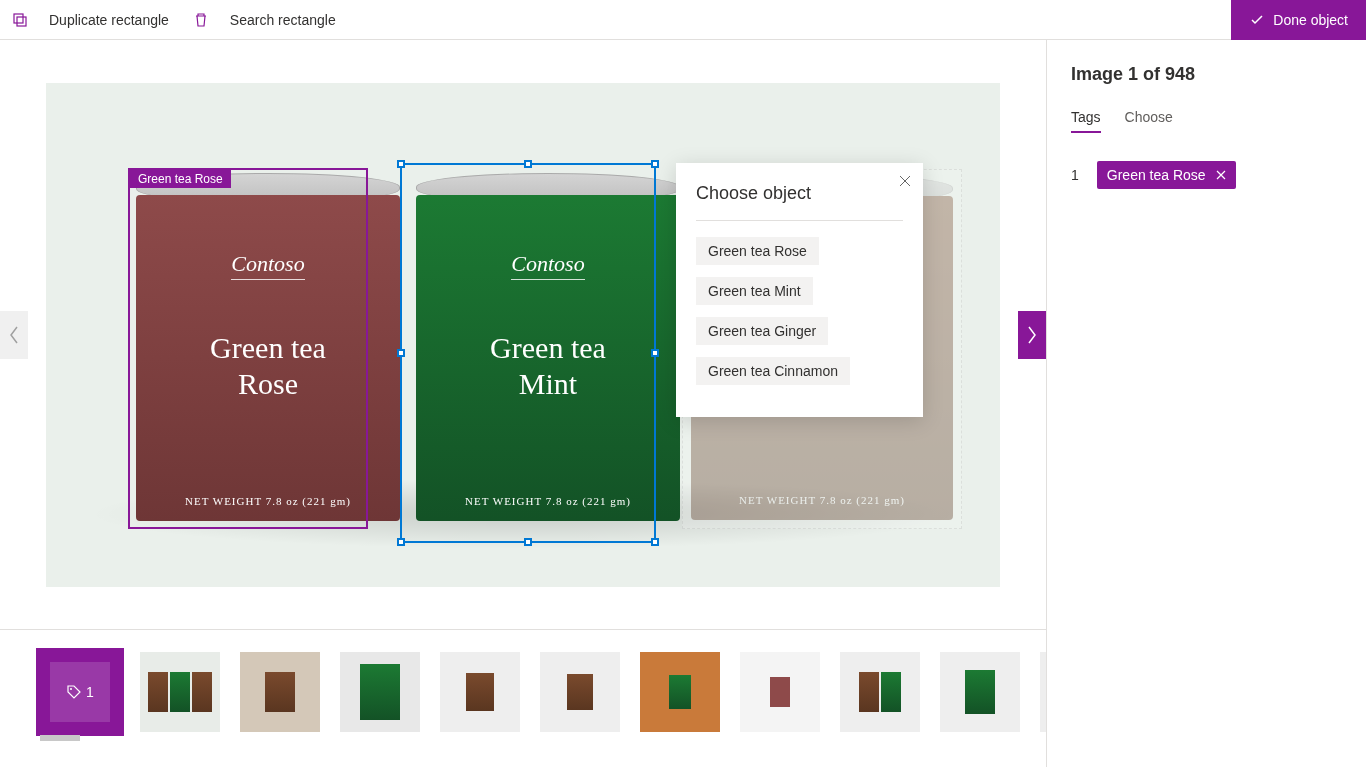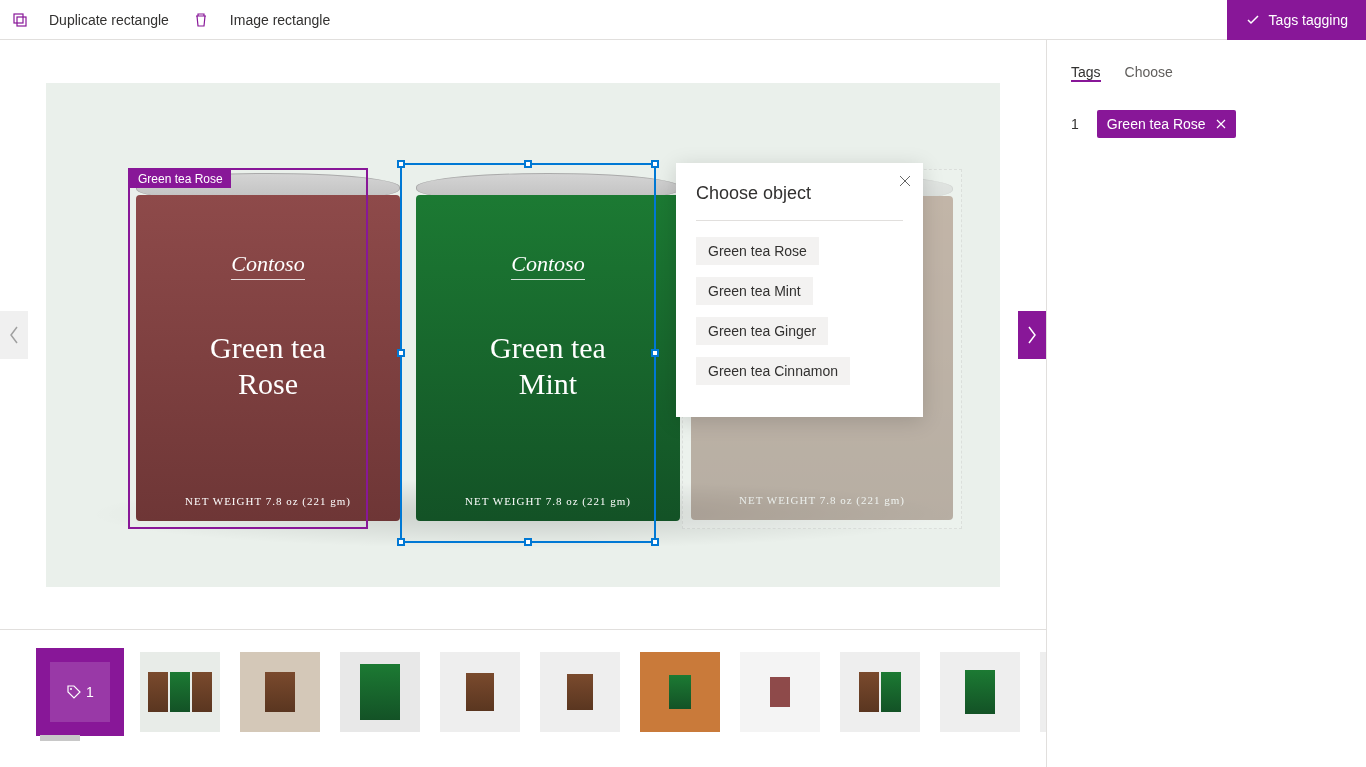--- a/index.html
+++ b/index.html
@@ -51,21 +51,21 @@
 .popover h2 { font-size: 18px; font-weight: 400; margin-bottom: 16px; }
 .popover .close { position: absolute; top: 12px; right: 12px; cursor: pointer; color: #666; }
 .search-box { display: flex; align-items: center; border: 1px solid #8a8886; height: 32px; padding: 0 8px; margin-bottom: 16px; }
 .search-box input { border: none; outline: none; flex: 1; font-size: 14px; margin-left: 8px; }
 .divider { height: 1px; background: #e1dfdd; margin-bottom: 16px; }
 .option { display: inline-block; background: #f3f2f1; padding: 6px 12px; margin-bottom: 12px; cursor: pointer; }
 
 .right-panel { position: absolute; top: 40px; right: 0; bottom: 0; width: 320px; border-left: 1px solid #e1dfdd; padding: 24px; }
 .right-panel h3 { font-size: 18px; font-weight: 600; margin-bottom: 24px; }
 .tabs { display: flex; gap: 24px; margin-bottom: 28px; }
-.tab { padding-bottom: 0; cursor: pointer; color: #605e5c; }
+.tab { padding-bottom: 6px; cursor: pointer; color: #605e5c; }
 .tab.active { color: #323130; font-weight: 400; border-bottom: 2px solid #881798; }
 .tag-row { display: flex; align-items: center; gap: 18px; }
 .tag-chip { background: #881798; color: #fff; padding: 6px 10px; display: flex; align-items: center; gap: 10px; border-radius: 2px;}
 
 .filmstrip { position: absolute; bottom: 0; left: 0; right: 320px; height: 138px; border-top: 1px solid #e1dfdd; padding: 22px 0 0 40px; display: flex; gap: 20px; align-items: flex-start; overflow: hidden; }
 .thumb { width: 80px; height: 80px; background: #dedede; position: relative; flex-shrink: 0; display:flex; align-items:center; justify-content:center; }
 .thumb.active { outline: 4px solid #881798; background: #881798;}
 .thumb.active .inner { background: rgba(255,255,255,0.15); width:60px; height:60px; display:flex; align-items:center; justify-content:center; gap:4px; color:#fff;}
 .thumb .mini { width: 50px; height: 60px; background: linear-gradient(#7a4a2d,#5a3620);}
 .thumb .mini.grn { background: linear-gradient(#1c7a33,#135226);}
@@ -87,31 +87,31 @@
           </svg>
       </span>
       <span>Duplicate rectangle</span>
     </div>
     <div class="top-action">
       <span class="icon">
         <svg width="16" height="16" viewBox="0 0 16 16">
             <path d="M3 4h10M5 4V2h6v2M4 4l1 10h6l1-10" fill="none" stroke="#881798" stroke-width="1.2"></path>
           </svg>
       </span>
-      <span>Image rectangle</span>
+      <span>Search rectangle</span>
     </div>
   </div>
 </div>
 <div class="done-button">
   <span>
     <svg width="16" height="16" viewBox="0 0 16 16">
         <path d="M3 8l3 3 7-7" fill="none" stroke="#fff" stroke-width="1.5"></path>
       </svg>
   </span>
-  <span>Tags tagging</span>
+  <span>Done object</span>
 </div>
 
 <div class="main-area">
   <div class="nav-arrow left">
     <span>
       <svg width="12" height="20" viewBox="0 0 12 20">
           <path d="M9 2l-6 8 6 8" fill="none" stroke="currentColor" stroke-width="1.5"></path>
         </svg>
     </span>
   </div>
@@ -180,20 +180,21 @@
       <div class="divider"></div>
       <div><span class="option">Green tea Rose</span></div>
       <div><span class="option">Green tea Mint</span></div>
       <div><span class="option">Green tea Ginger</span></div>
       <div><span class="option">Green tea Cinnamon</span></div>
     </div>
   </div>
 </div>
 
 <div class="right-panel">
+  <h3>Image 1 of 948</h3>
   <div class="tabs">
     <div class="tab active">Tags</div>
     <div class="tab">Choose</div>
   </div>
   <div class="tag-row">
     <span>1</span>
     <span class="tag-chip">
       <span>Green tea Rose</span>
       <span>
         <svg width="10" height="10" viewBox="0 0 10 10">

